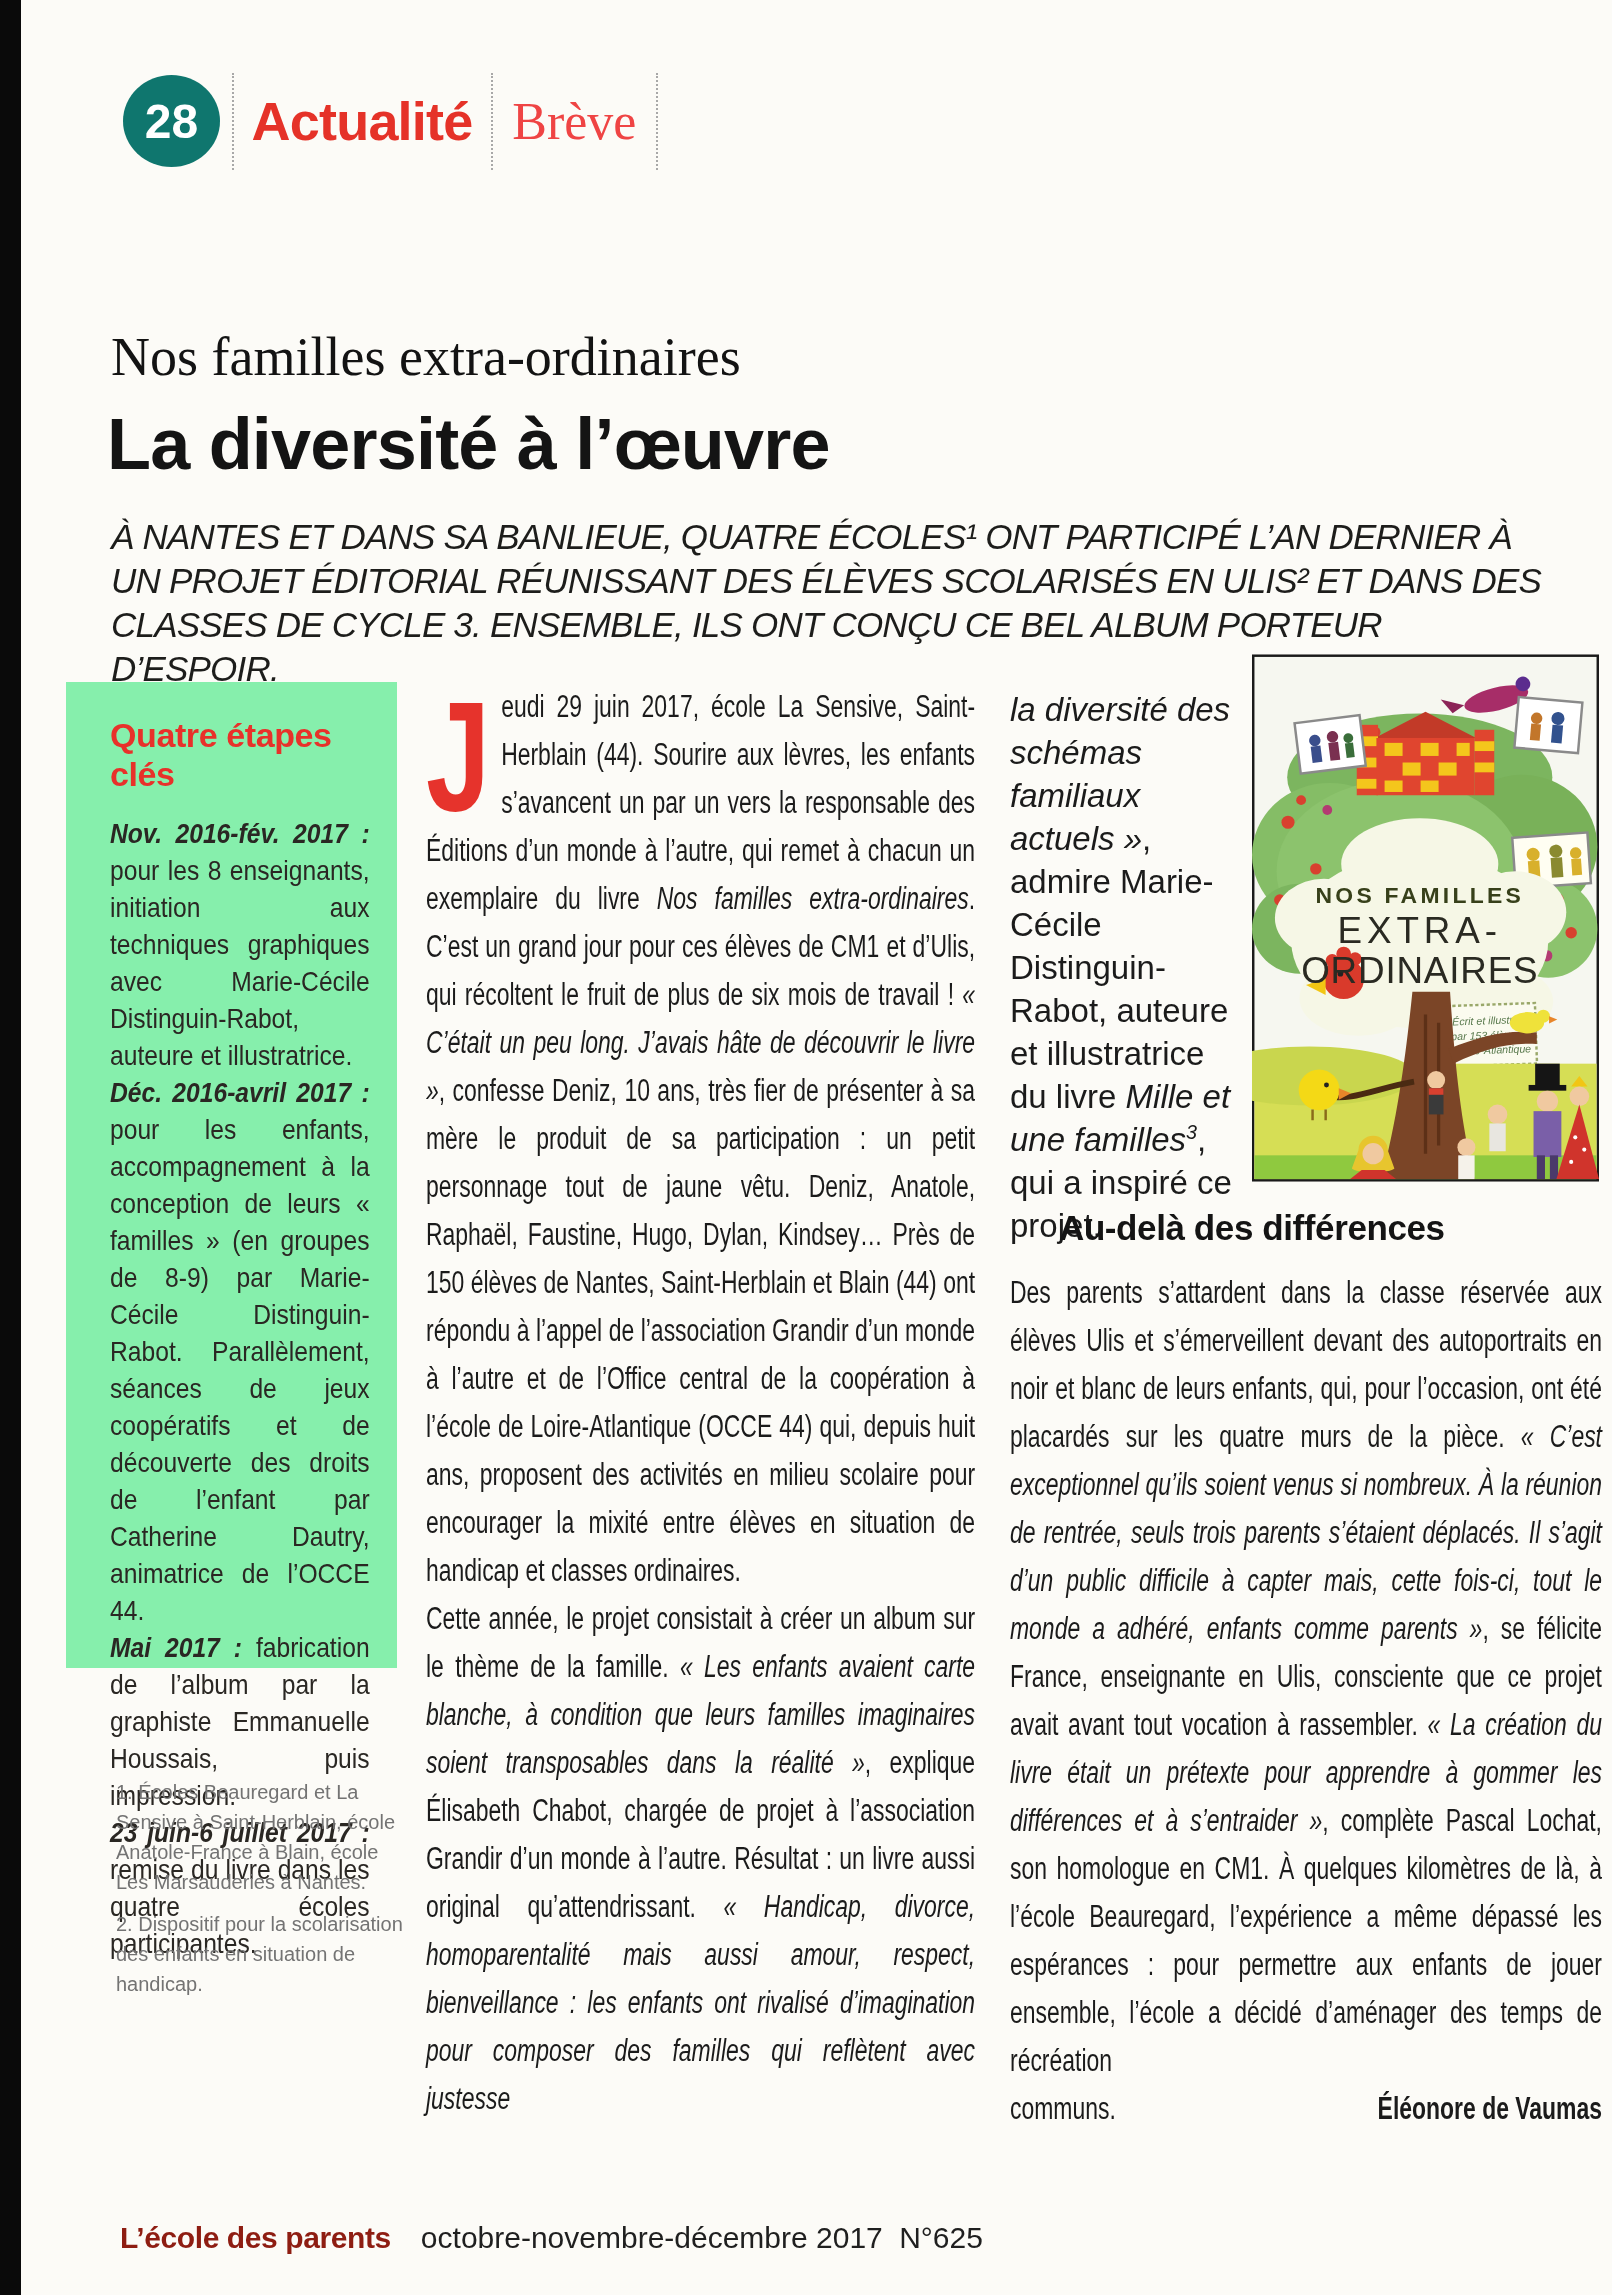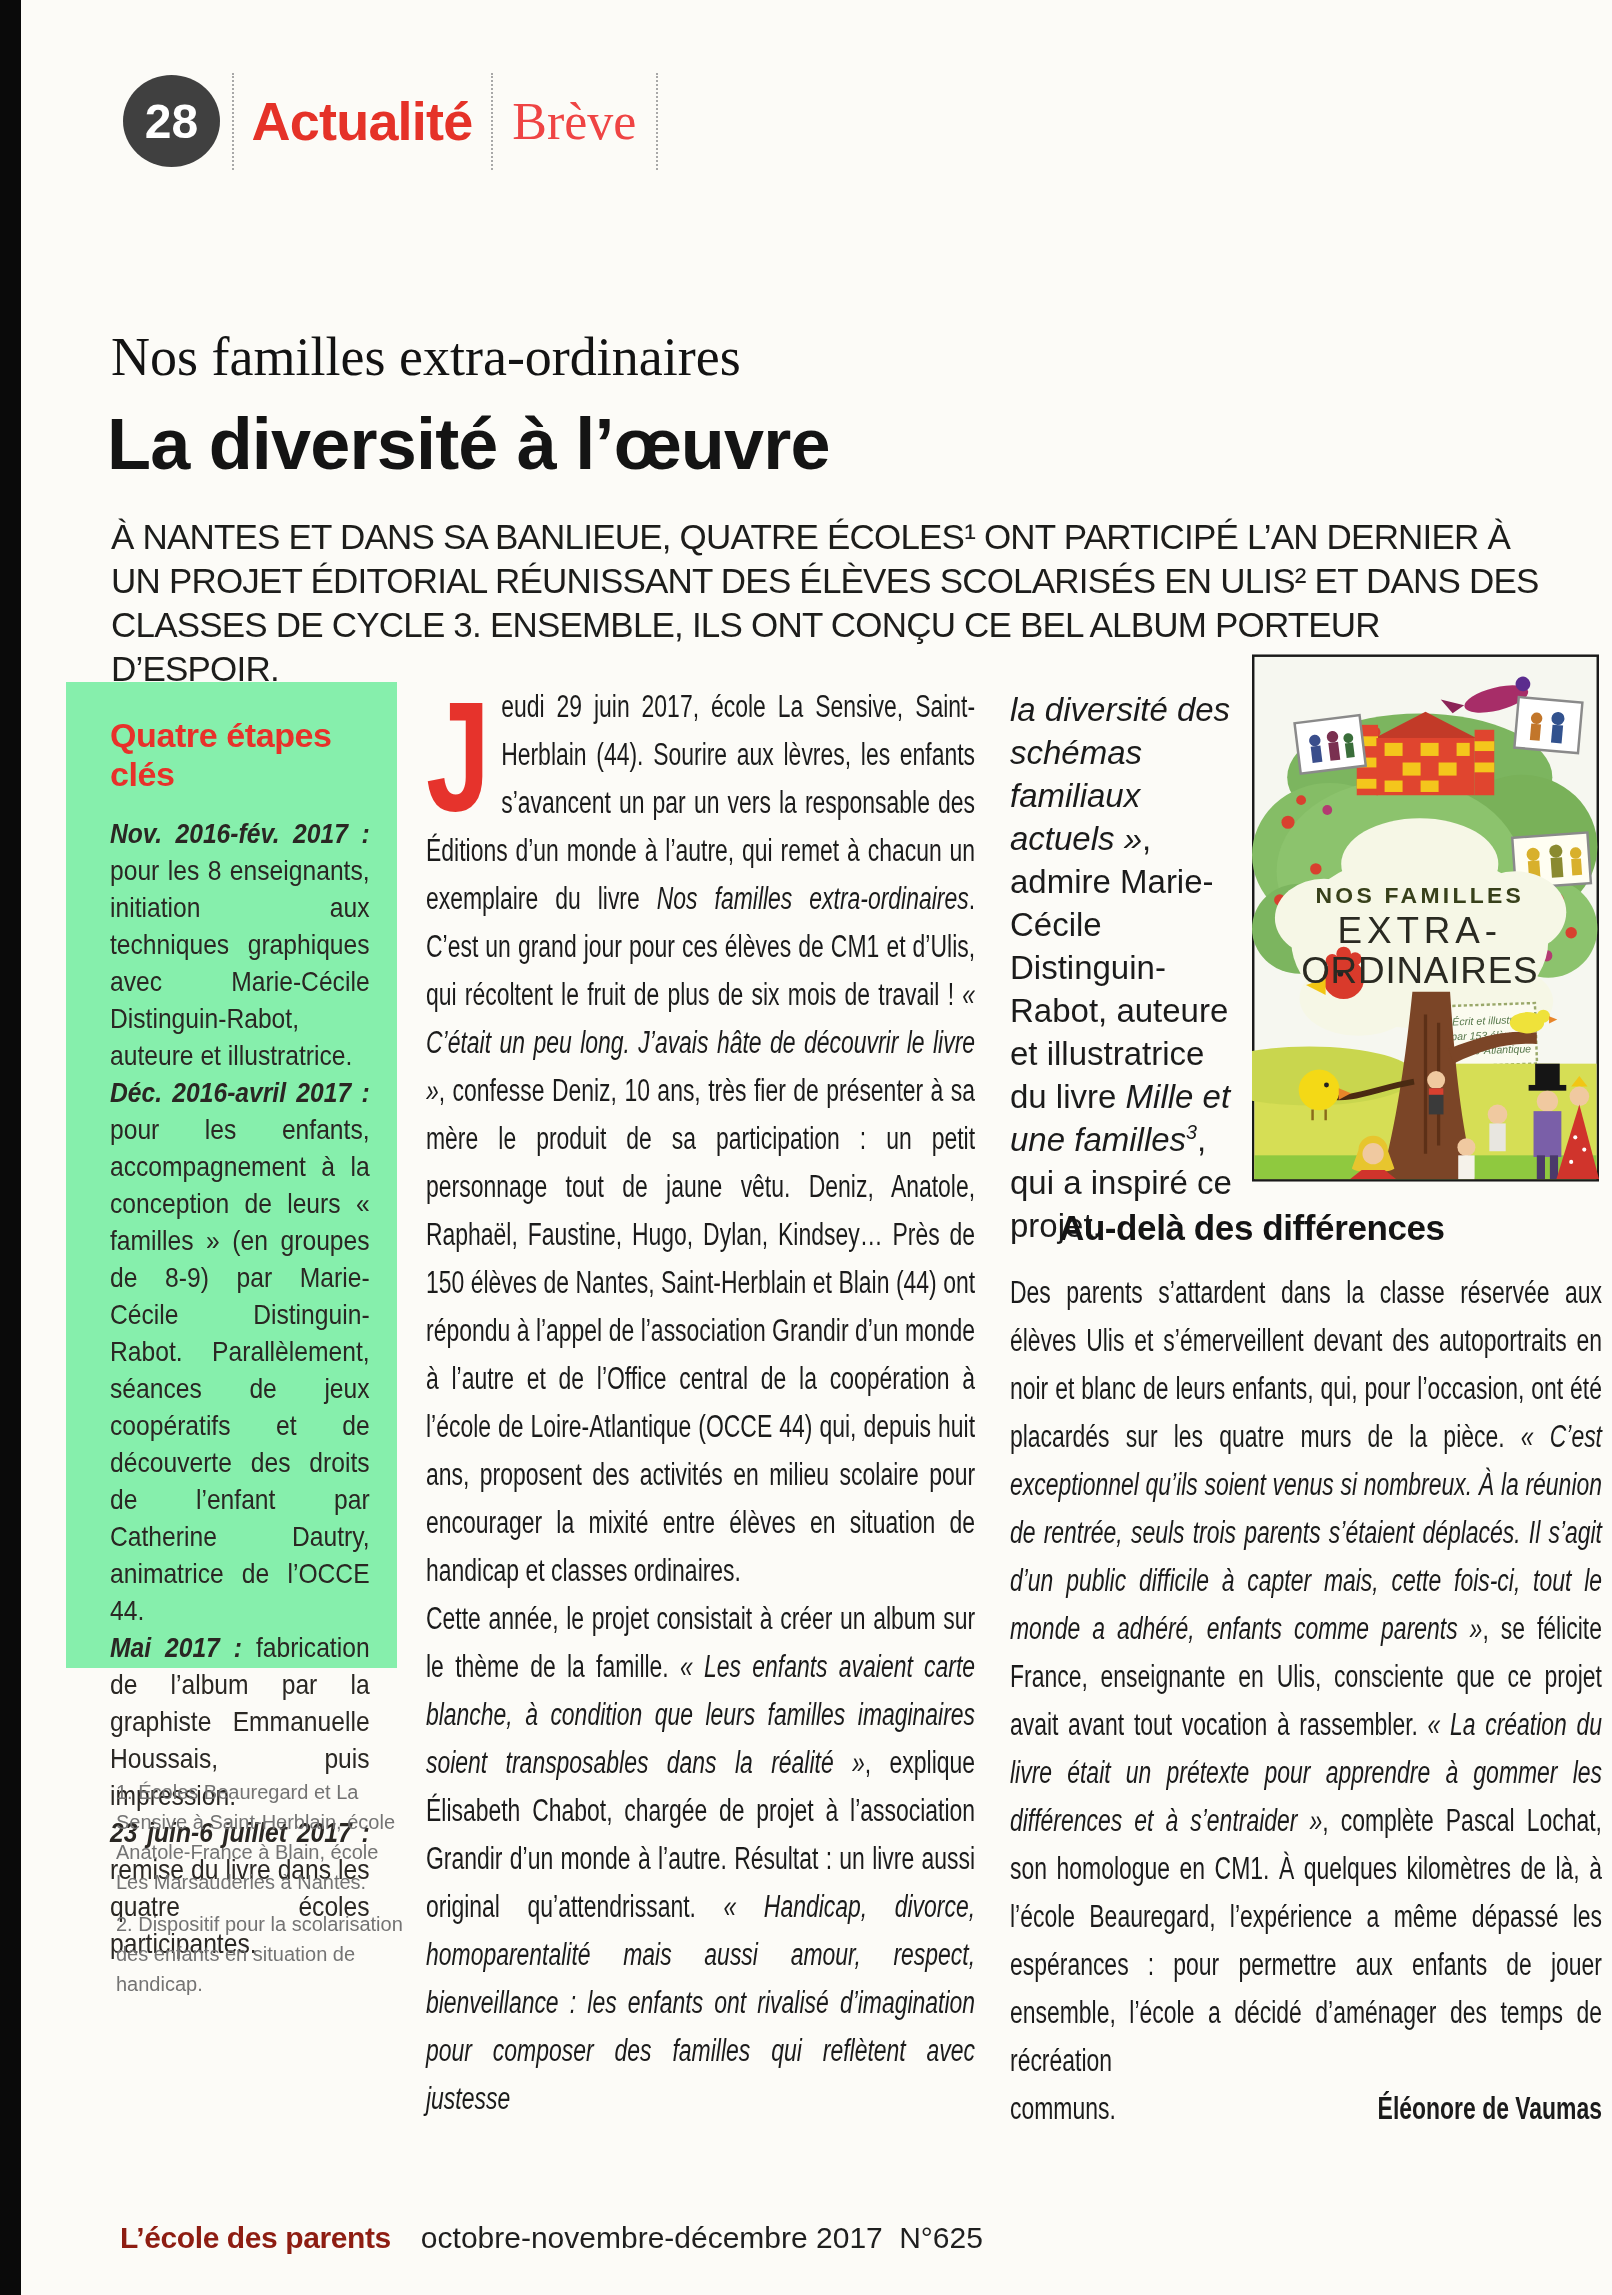--- a/index.html
+++ b/index.html
@@ -2,33 +2,33 @@
 <html lang="fr" style="font-size:13px"><head>
 <meta charset="utf-8">
 <style>
   html,body{margin:0;padding:0;background:#e8e8e8;}
   .page{position:relative;width:1613px;height:2295px;background:#fcfbf7;overflow:hidden;
         font-family:"Liberation Sans",sans-serif;color:#1c1c1c;}
   .spine{position:absolute;left:0;top:0;width:21px;height:2295px;background:#0a0a0a;}
 
   
   .header{position:absolute;left:123px;top:70px;height:102px;display:flex;align-items:center;}
-  .pagenum{width:97px;height:92px;background:#404040;border-radius:50%;display:flex;
+  .pagenum{width:97px;height:92px;background:#0f766e;border-radius:50%;display:flex;
            align-items:center;justify-content:center;color:#fff;font-weight:700;font-size:48px;}
   .vsep{width:0;height:97px;border-left:2.5px dotted #a8a8a8;margin:0 11.5px;}
   .section{color:#e53228;font-weight:700;font-size:54px;letter-spacing:-0.8px;padding:0 6.6px;}
   .subsection{font-family:"Liberation Serif",serif;font-size:52px;color:#ef4444;padding:0 8.2px;}
 
   
   .kicker{position:absolute;left:111px;top:326px;font-family:"Liberation Serif",serif;
           font-size:54px;color:#131313;letter-spacing:0;}
   .maintitle{position:absolute;left:107px;top:403px;font-weight:700;font-size:72px;
              color:#141414;letter-spacing:-0.8px;}
   .standfirst{position:absolute;left:111px;top:515px;width:1442px;font-size:35px;line-height:44px;
-              letter-spacing:-0.8px;color:#1d1d1b;}
+              letter-spacing:-0.8px;color:#1d1d1b;font-style:italic;}
 
   
   .sidebox{position:absolute;left:66px;top:682px;width:331px;height:986px;background:#86efac;
            box-sizing:border-box;padding:34px 28px 24.6px 44px;}
   .sidebox h3{margin:0 0 21px 0;color:#e8312a;font-size:34px;font-weight:700;letter-spacing:-0.4px;}
   .sb-text{font-size:28px;line-height:37px;color:#2a2723;text-align:justify;
            transform:scaleX(0.88);transform-origin:0 0;width:295px;}
   .sb-text p{margin:0;}
   .sb-label{font-weight:700;font-style:italic;}
 

